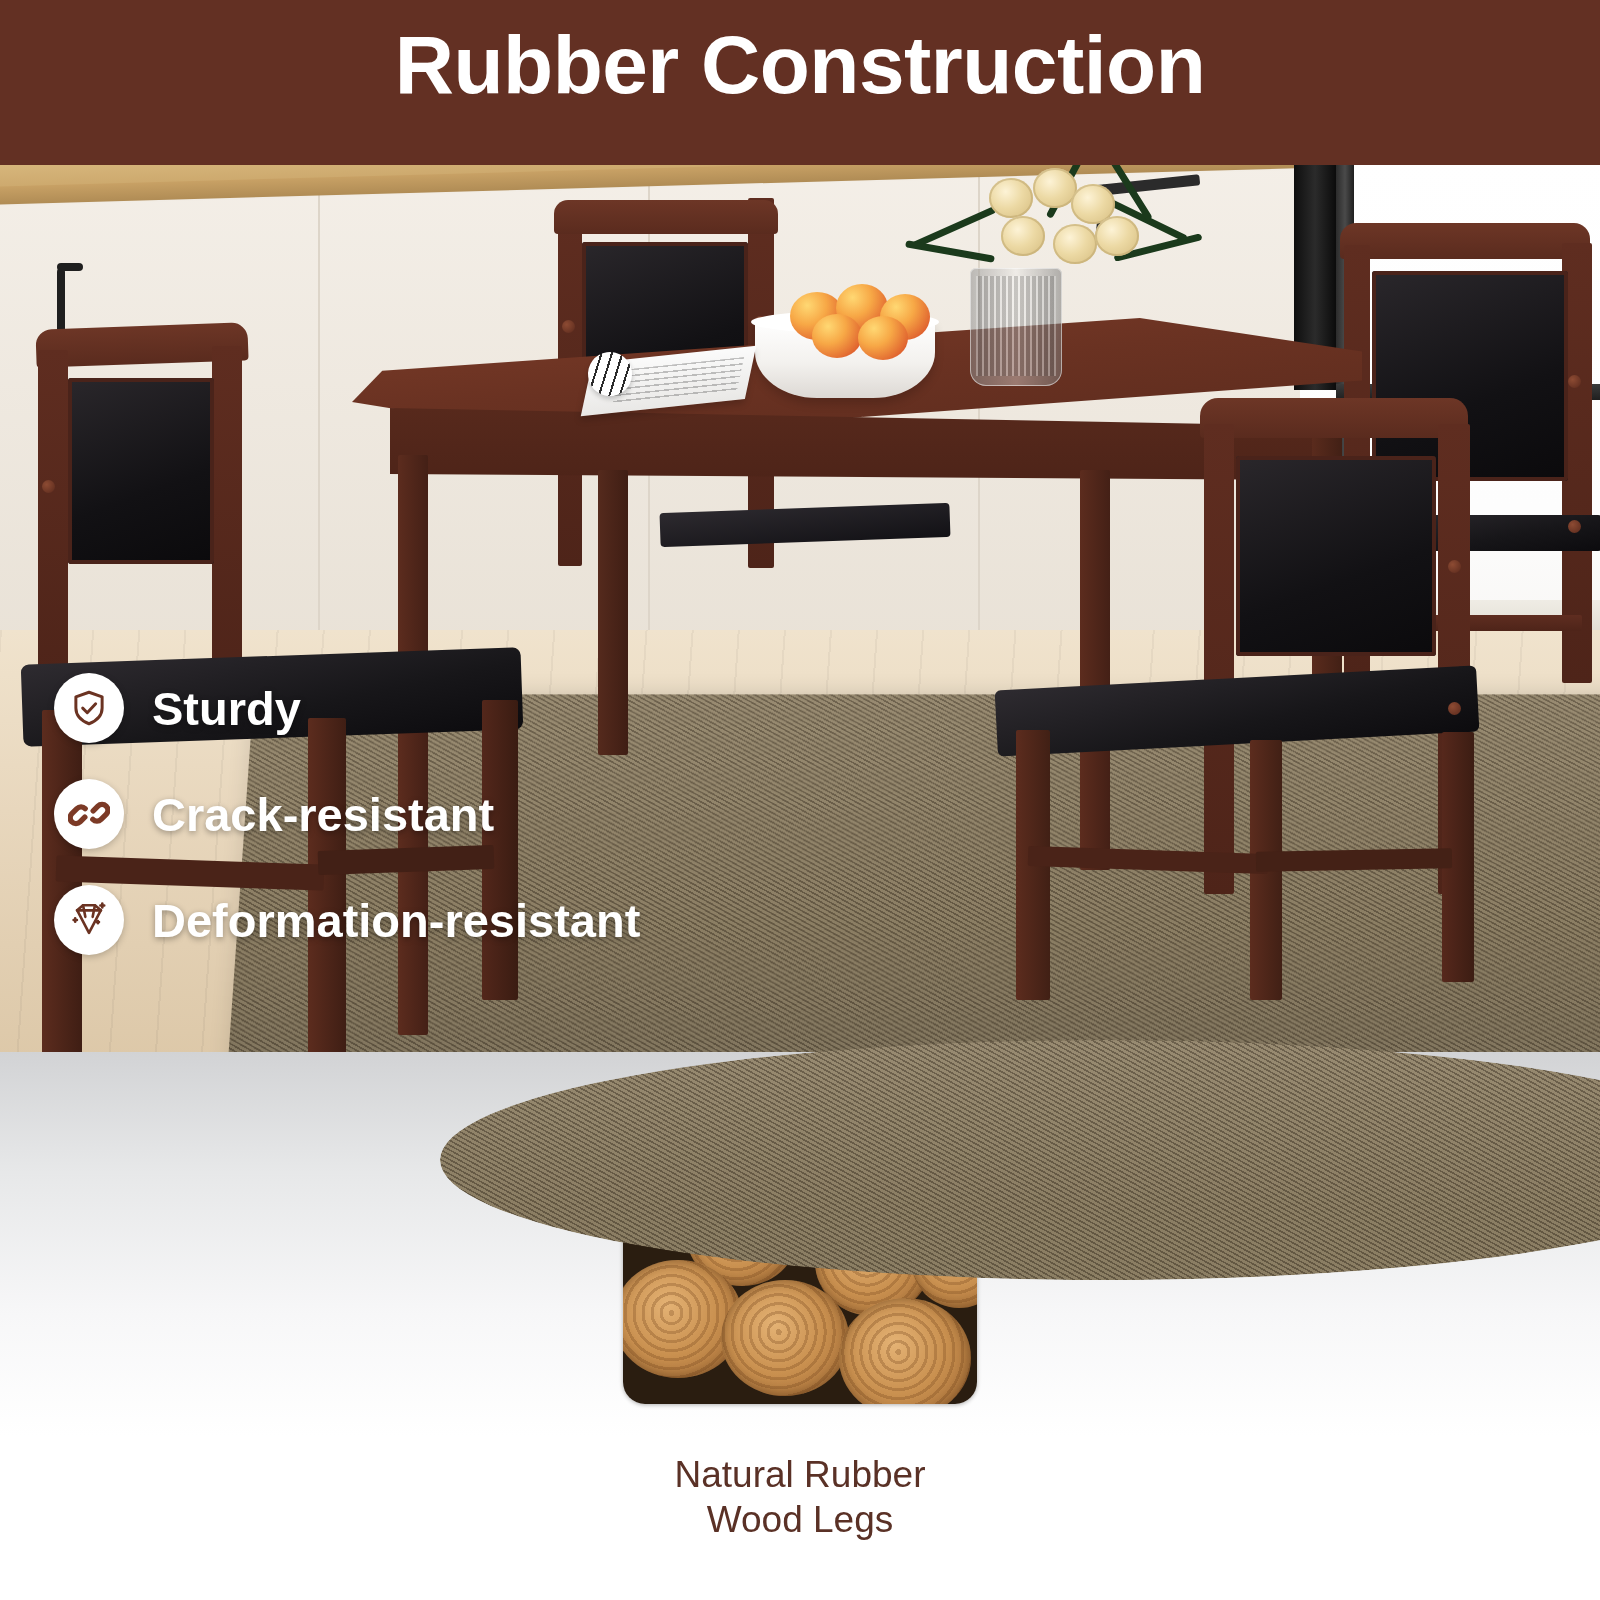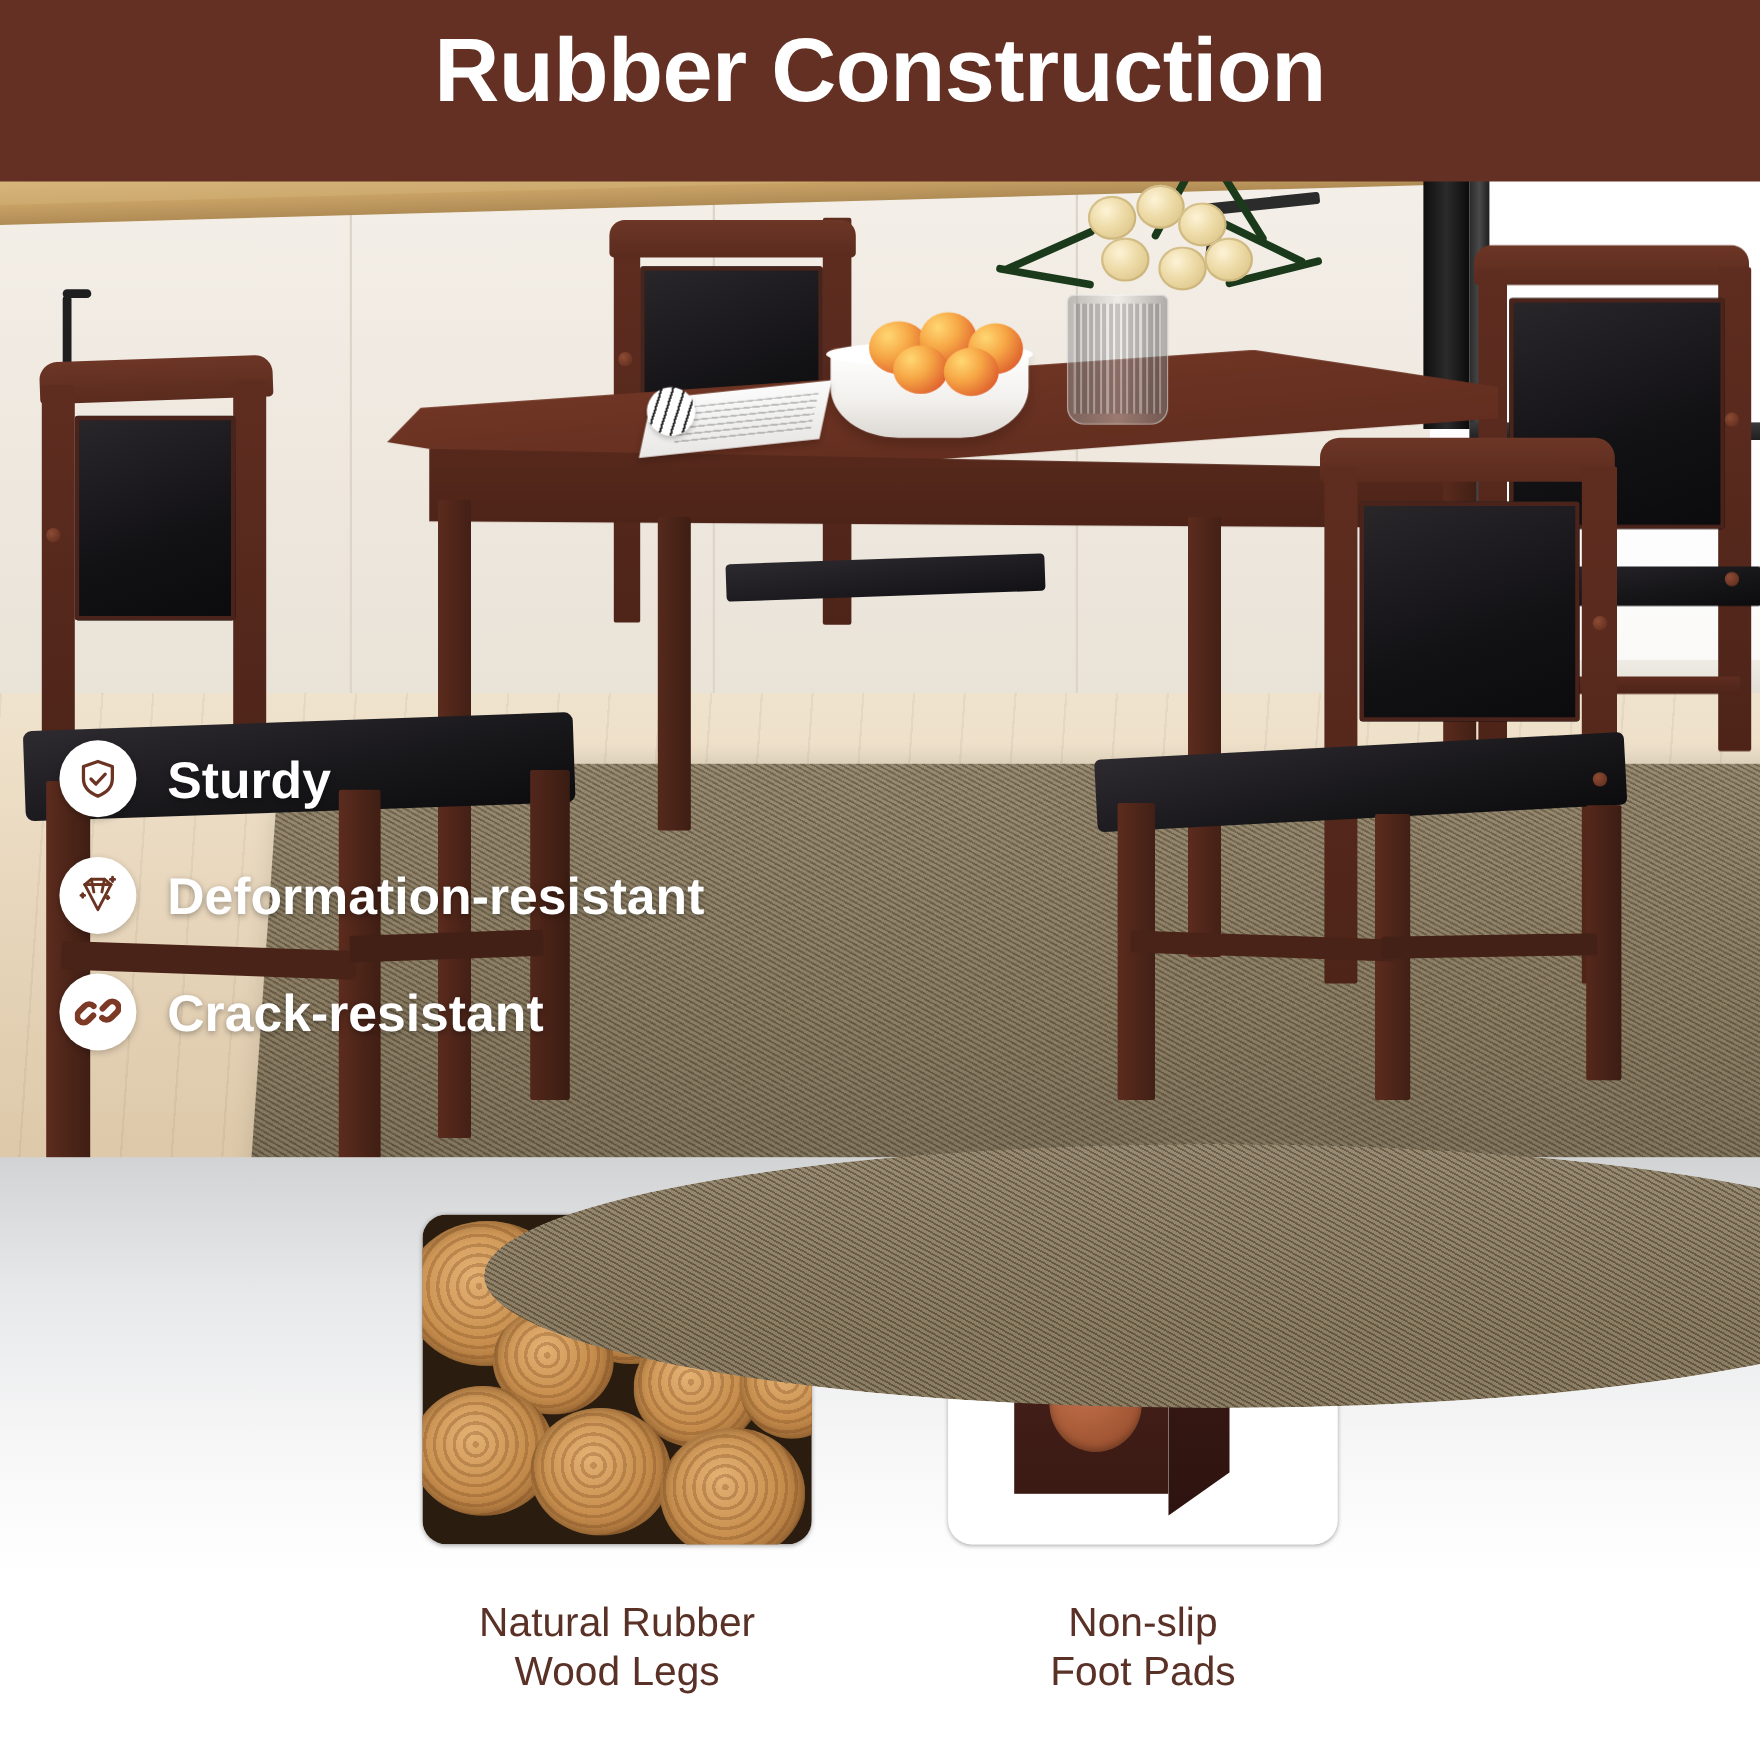--- a/index.html
+++ b/index.html
@@ -488,48 +488,48 @@
     <div class="feature">
       <div class="feat-badge">
         <span>
           <svg width="42" height="42" viewBox="0 0 24 24" fill="none" stroke="#6b3322" stroke-width="1.7" stroke-linecap="round" stroke-linejoin="round">
             <path d="M12 3 L19.5 5.6 V12 c0 4.2 -3.1 7.3 -7.5 9 c-4.4 -1.7 -7.5 -4.8 -7.5 -9 V5.6 Z"></path>
             <path d="M8.4 12.1 L11 14.7 L15.8 9.6"></path>
           </svg>
         </span>
       </div>
       <div class="feat-label">Sturdy</div>
+    </div>
+
+    <div class="feature">
+      <div class="feat-badge">
+        <span>
+          <svg width="42" height="42" viewBox="0 0 24 24" fill="none" stroke="#7c3a26" stroke-width="3.1" stroke-linecap="round" stroke-linejoin="round">
+            <path d="M9.6 13.8 L6.9 16.5 a3.3 3.3 0 0 1 -4.7 -4.7 l2.9 -2.9 a3.3 3.3 0 0 1 4.7 0"></path>
+            <path d="M14.4 10.2 L17.1 7.5 a3.3 3.3 0 0 1 4.7 4.7 l-2.9 2.9 a3.3 3.3 0 0 1 -4.7 0"></path>
+          </svg>
+        </span>
+      </div>
+      <div class="feat-label">Crack-resistant</div>
     </div>
 
     <div class="feature">
       <div class="feat-badge">
         <span>
           <svg width="42" height="42" viewBox="0 0 24 24" fill="none" stroke="#6b3322" stroke-width="1.5" stroke-linecap="round" stroke-linejoin="round">
             <path d="M5.2 6.4 H18.8 L12 19.4 Z"></path>
             <path d="M5.2 6.4 L8.6 3.6 H15.4 L18.8 6.4"></path>
             <path d="M8.6 3.6 L9.9 10.2 M15.4 3.6 L14.1 10.2 M5.2 6.4 H18.8"></path>
             <path d="M19.6 2.6 v2.2 M18.5 3.7 h2.2"></path>
             <path d="M4.1 11.1 v1.9 M3.2 12 h1.9"></path>
             <path d="M17.1 12.6 v1.2 M16.5 13.2 h1.2"></path>
           </svg>
         </span>
       </div>
       <div class="feat-label">Deformation-resistant</div>
-    </div>
-
-    <div class="feature">
-      <div class="feat-badge">
-        <span>
-          <svg width="42" height="42" viewBox="0 0 24 24" fill="none" stroke="#7c3a26" stroke-width="3.1" stroke-linecap="round" stroke-linejoin="round">
-            <path d="M9.6 13.8 L6.9 16.5 a3.3 3.3 0 0 1 -4.7 -4.7 l2.9 -2.9 a3.3 3.3 0 0 1 4.7 0"></path>
-            <path d="M14.4 10.2 L17.1 7.5 a3.3 3.3 0 0 1 4.7 4.7 l-2.9 2.9 a3.3 3.3 0 0 1 -4.7 0"></path>
-          </svg>
-        </span>
-      </div>
-      <div class="feat-label">Crack-resistant</div>
     </div>
 
   </div>
 
   <div class="bottom">
 
     <div class="cards">
 
       <div class="card">
         <div class="card-img">
@@ -543,32 +543,20 @@
             <div class="log" style="left:98px;  top:176px; width:128px; height:116px;"></div>
             <div class="log" style="left:216px; top:194px; width:132px; height:120px;"></div>
             <div class="log" style="left:288px; top:108px; width:96px;  height:96px;"></div>
             <div class="log" style="left:318px; top:20px;  width:84px;  height:90px;"></div>
           </div>
         </div>
         <div class="card-cap">Natural Rubber
 Wood Legs</div>
       </div>
 
-      <div class="card">
-        <div class="card-img">
-          <div class="cube-wrap">
-            <div class="cube-top"></div>
-            <div class="cube-front"></div>
-            <div class="cube-side"></div>
-            <div class="pad"></div>
-          </div>
-        </div>
-        <div class="card-cap">Non-slip
-Foot Pads</div>
-      </div>
 
 
     </div>
   </div>
 
   <div class="bottom-photo-cut"></div>
 
 </div>
 
 </body></html>

